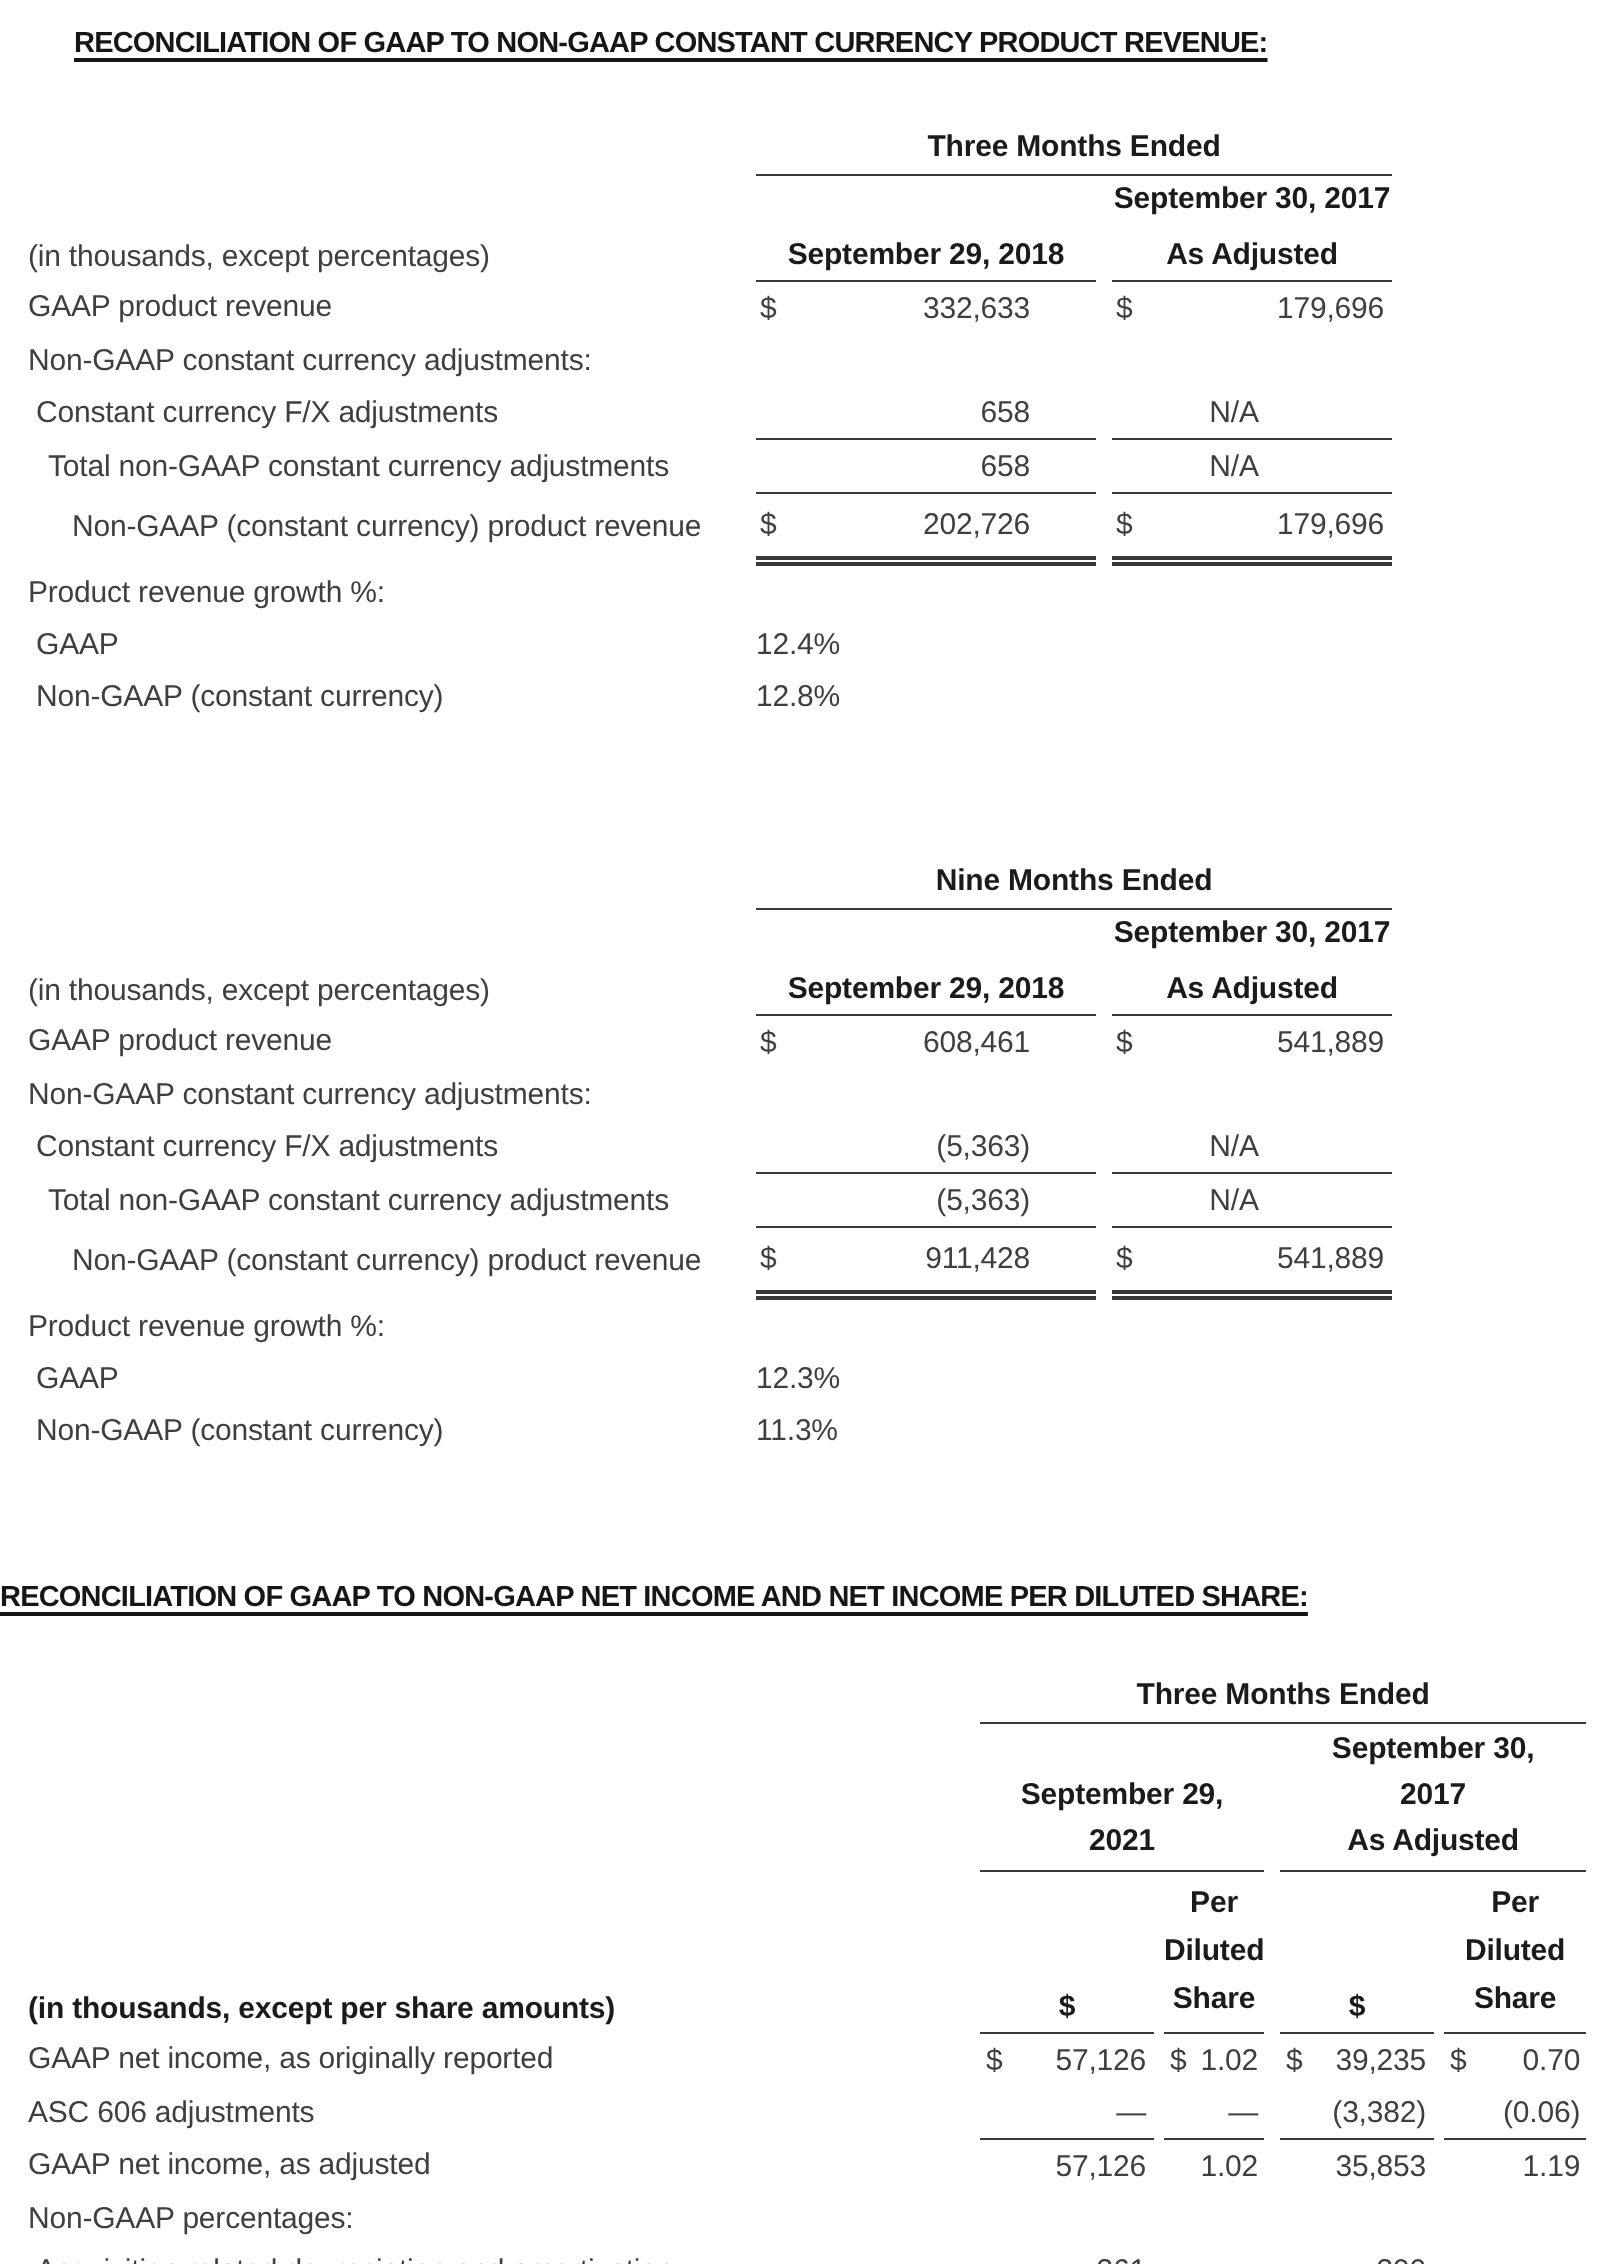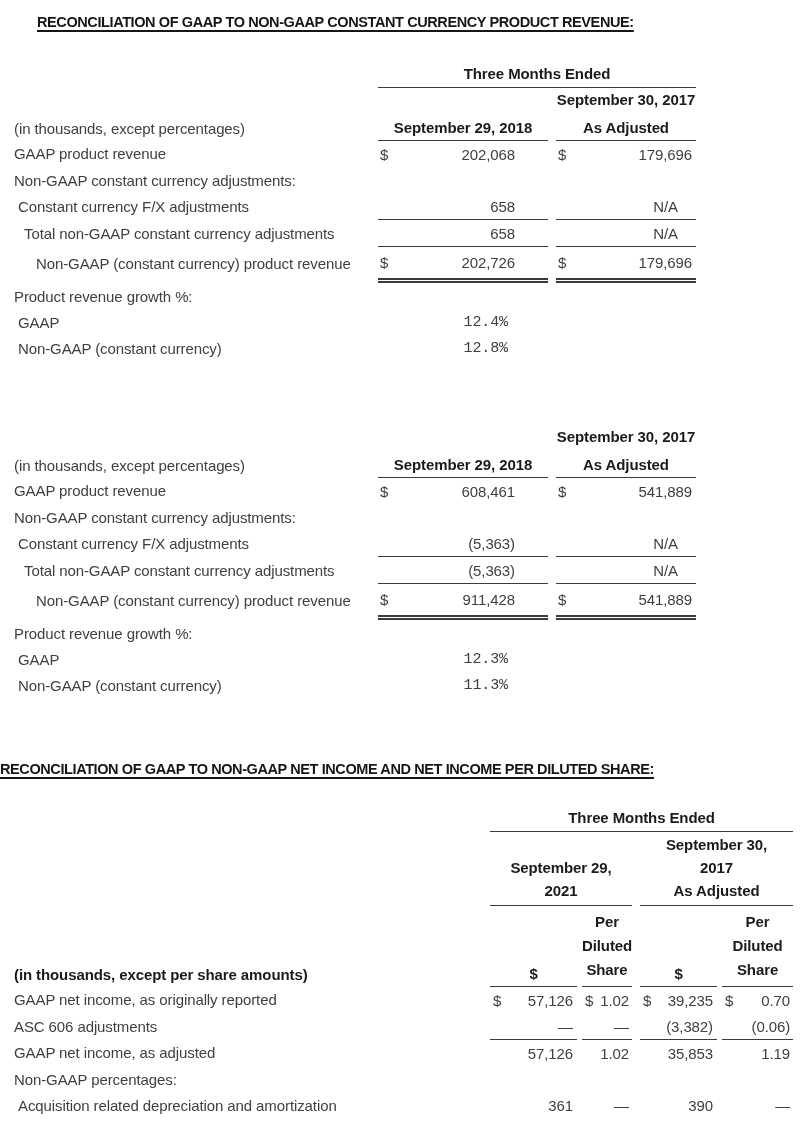--- a/index.html
+++ b/index.html
@@ -31,22 +31,22 @@
   #t1{margin-top:28px;}
   #t2{margin-top:64px;}
   tr.h-period td{height:24px;vertical-align:bottom;padding-bottom:5px;}
   tr.h-pre td{height:23px;vertical-align:middle;}
   tr.h-cols td{height:25px;vertical-align:bottom;padding-bottom:4px;}
   tr.d td{height:26px;}
   tr.d-tot td{height:31px;}
   .money{display:flex;justify-content:space-between;align-items:baseline;}
   .m1{padding-left:2px;padding-right:33px;}
   .m2{padding-left:2px;padding-right:4px;}
-  .pct{text-align:right;padding-right:40px;font-family:Liberation Mono, monospace;}
-  .na{text-align:right;padding-right:18px;}
+  .pct{padding-right:40px;}
+  .na{text-align:center;padding-right:18px;}
 
   
   #t3{margin-left:14px;width:779px;margin-top:24px;}
   tr.h3-period td{height:25px;vertical-align:bottom;padding-bottom:5px;}
   tr.h3-group td{height:70px;vertical-align:bottom;padding-bottom:3px;}
   tr.h3-group .line{display:block;line-height:23px;}
   tr.h3-sub td{height:76px;vertical-align:bottom;padding-bottom:4px;}
   tr.h3-sub .line{display:block;line-height:24px;}
   tr.d3 td{height:26px;}
   .m3a{padding-left:3px;padding-right:4px;}
@@ -81,21 +81,21 @@
       <td class="lbl">(in thousands, except percentages)</td>
       <td class="b ctr u">September 29, 2018</td>
       <td></td>
       <td class="b ctr u">As Adjusted</td>
     </tr>
     <tr class="d">
       <td class="lbl">GAAP product revenue</td>
       <td>
             <div class="money m1">
               <span>$</span>
-              <span>202,068</span>
+              <span>332,633</span>
             </div>
           </td>
       <td></td>
       <td>
             <div class="money m2">
               <span>$</span>
               <span>179,696</span>
             </div>
           </td>
     </tr>
@@ -159,20 +159,24 @@
     </table>
 
   <table id="t2">
     <colgroup>
         <col style="width:364px">
         <col style="width:170px">
         <col style="width:8px">
         <col style="width:140px">
       </colgroup>
     <tbody>
+        <tr class="h-period">
+      <td></td>
+      <td colspan="3" class="b ctr u">Nine Months Ended</td>
+    </tr>
     <tr class="h-pre">
       <td></td>
           <td></td>
           <td></td>
       <td class="b ctr">September 30, 2017</td>
     </tr>
     <tr class="h-cols">
       <td class="lbl">(in thousands, except percentages)</td>
       <td class="b ctr u">September 29, 2018</td>
       <td></td>

